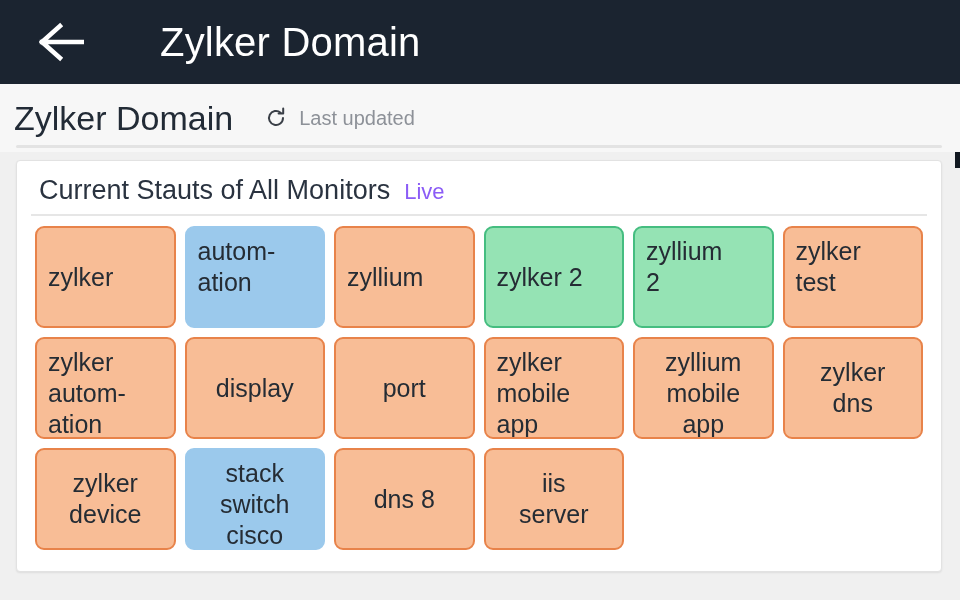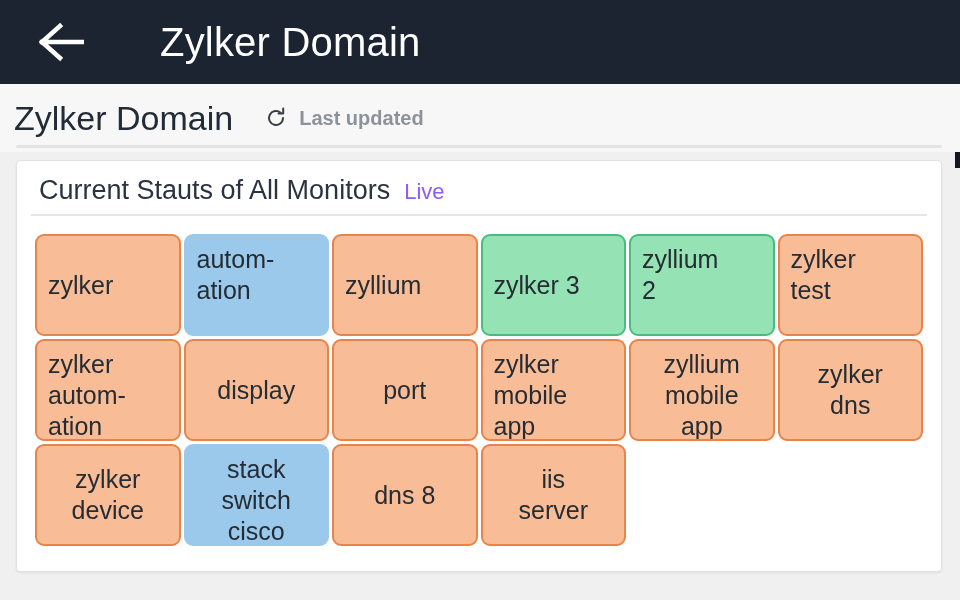--- a/index.html
+++ b/index.html
@@ -79,21 +79,20 @@
     width: 22px;
     height: 22px;
     margin-right: 12px;
     cursor: pointer;
     flex: 0 0 auto;
   }
   .refresh-icon svg { display: block; }
   .updated-label {
     font-size: 20px;
     color: #8d9198;
-    font-weight: bold;
   }
   .updated-value {
     font-size: 20px;
     color: #4a4f57;
     font-weight: bold;
     margin-left: 7px;
   }
 
   
   .page {
@@ -111,40 +110,40 @@
     height: 412px;
     box-sizing: border-box;
     padding: 10px 14px 0 14px;
     position: relative;
   }
   .card-head {
     display: flex;
     align-items: baseline;
     padding: 4px 0 8px 8px;
     border-bottom: 2px solid #e6e6e6;
-    margin-bottom: 18px;
+    margin-bottom: 10px;
   }
   .card-title {
     font-size: 27px;
     color: #2a3340;
     font-weight: 400;
     white-space: nowrap;
   }
   .card-live {
     font-size: 22px;
     color: #8b5cf6;
     margin-left: 14px;
     white-space: nowrap;
   }
 
   
   .grid {
     display: grid;
     grid-template-columns: repeat(6, 1fr);
-    gap: 3px;
+    gap: 9px;
     padding: 0 4px;
   }
   .tile {
     height: 102px;
     border-radius: 9px;
     box-sizing: border-box;
     padding: 8px 11px;
     font-size: 25px;
     line-height: 1.24;
     color: #252c34;
@@ -217,21 +216,21 @@
         <div class="tile st-down a-left v-mid">
           <span class="label">zylker</span>
         </div>
         <div class="tile st-trouble a-left v-top">
           <span class="label">autom-<br>ation</span>
         </div>
         <div class="tile st-down a-left v-mid">
           <span class="label">zyllium</span>
         </div>
         <div class="tile st-up a-left v-mid">
-          <span class="label">zylker 3</span>
+          <span class="label">zylker 2</span>
         </div>
         <div class="tile st-up a-left v-top">
           <span class="label">zyllium<br>2</span>
         </div>
         <div class="tile st-down a-left v-top">
           <span class="label">zylker<br>test</span>
         </div>
         <div class="tile st-down a-left v-top">
           <span class="label">zylker<br>autom-<br>ation</span>
         </div>

